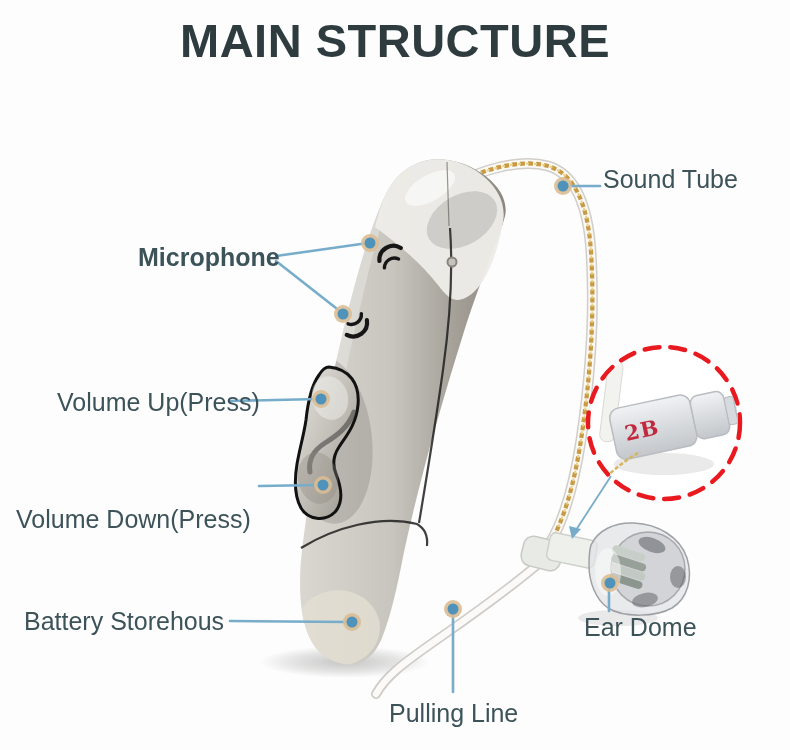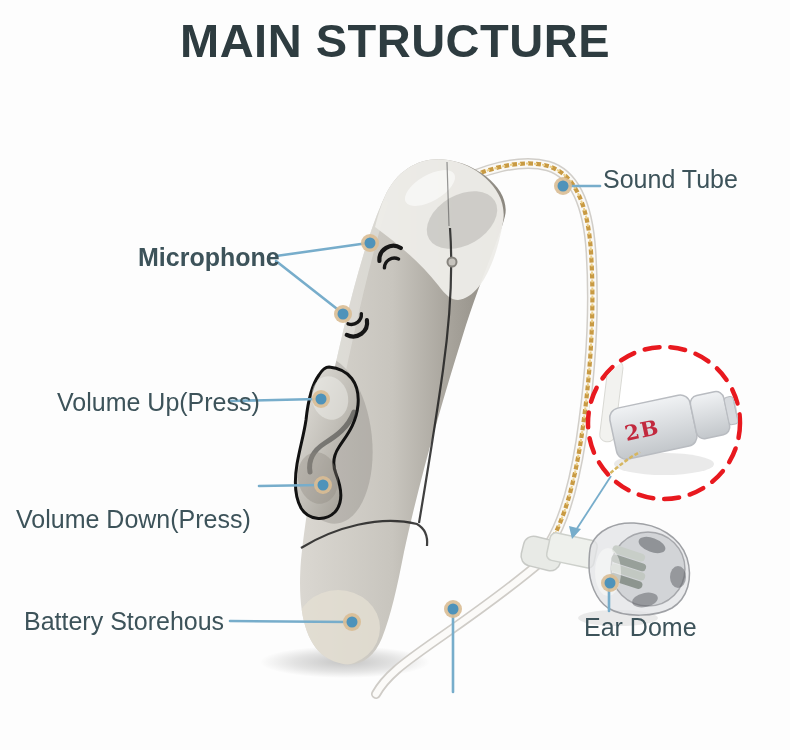--- a/index.html
+++ b/index.html
@@ -218,15 +218,16 @@
 
   <div class="title">MAIN STRUCTURE</div>
 
   <div class="label lbl-sound">Sound Tube</div>
   <div class="label lbl-mic">Microphone</div>
 
 
   <div class="label lbl-vup">Volume Up(Press)</div>
   <div class="label lbl-vdown">Volume Down(Press)</div>
   <div class="label lbl-batt">Battery Storehous</div>
+  <div class="label lbl-pull">Pulling Line</div>
   <div class="label lbl-dome">Ear Dome</div>
 
 </div>
 
 </body></html>

